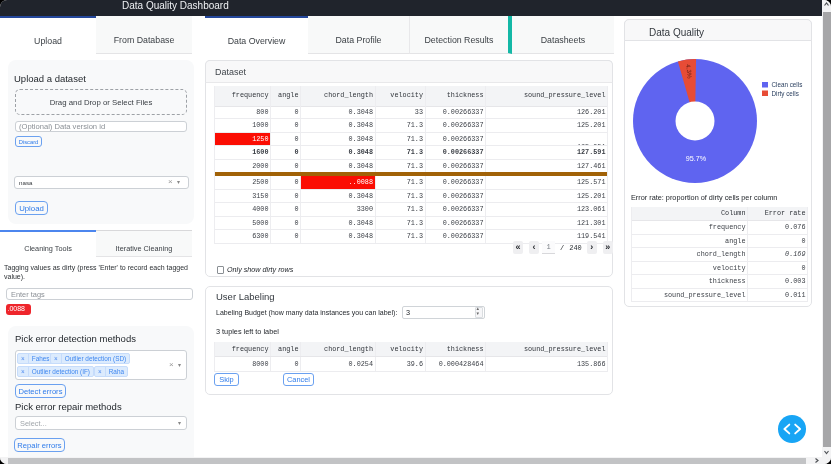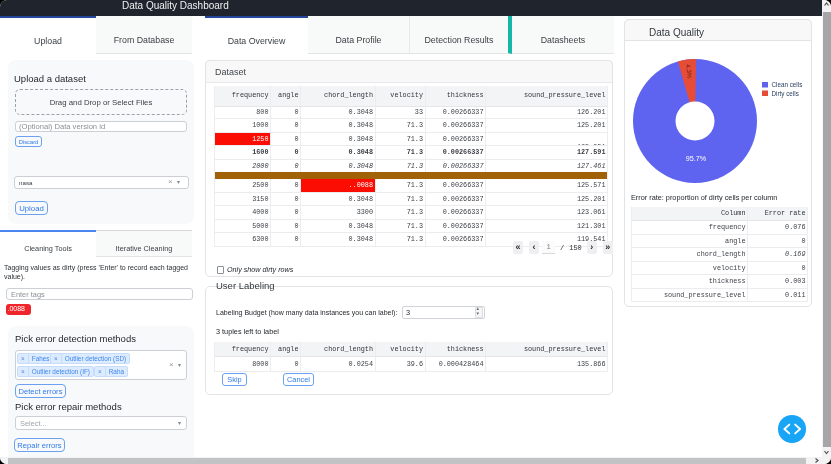--- a/index.html
+++ b/index.html
@@ -105,21 +105,21 @@
         <div class="c" style="width:121px;margin-top:8px;">125.951</div>
       </div>
   <div class="row" style="height:12.5px;line-height:12.5px;border-bottom:1px solid #ececef;font-weight:bold;">
         <div class="c" style="width:56px;">1600</div>
         <div class="c" style="width:30px;">0</div>
         <div class="c" style="width:74.5px;">0.3048</div>
         <div class="c" style="width:50px;">71.3</div>
         <div class="c" style="width:60.5px;">0.00266337</div>
         <div class="c" style="width:121px;">127.591</div>
       </div>
-  <div class="row" style="height:12.5px;line-height:12.5px;border-bottom:7px solid #a16207;font-style:italic;">
+  <div class="row" style="height:12.5px;line-height:12.5px;border-bottom:4px solid #a16207;">
         <div class="c" style="width:56px;">2000</div>
         <div class="c" style="width:30px;">0</div>
         <div class="c" style="width:74.5px;">0.3048</div>
         <div class="c" style="width:50px;">71.3</div>
         <div class="c" style="width:60.5px;">0.00266337</div>
         <div class="c" style="width:121px;">127.461</div>
       </div>
   <div class="row" style="height:12.5px;line-height:12.5px;border-bottom:1px solid #ececef;">
         <div class="c" style="width:56px;">2500</div>
         <div class="c" style="width:30px;">0</div>
@@ -164,32 +164,32 @@
 
 <div class="abs mono" style="left:513px;top:241px;height:13px;display:flex;align-items:center;gap:0;font-size:7px;color:#2a2e33;">
   <div class="pbtn">«</div>
       <div style="width:6px"></div>
       <div class="pbtn">‹</div>
       <div style="width:3px"></div>
   <div style="width:13px;height:13px;box-sizing:border-box;background:#fbfbfc;border-bottom:1px solid #d8d8db;text-align:center;line-height:13px;color:#7a7f85;">1</div>
   <div style="width:5px"></div>
       <div>/</div>
       <div style="width:5px"></div>
-      <div>150</div>
+      <div>240</div>
       <div style="width:5px"></div>
   <div class="pbtn">›</div>
       <div style="width:6px"></div>
       <div class="pbtn">»</div>
 </div>
 
 <div class="abs" style="left:216.5px;top:266px;width:7.5px;height:7.5px;box-sizing:border-box;border:1px solid #8a8f94;border-radius:1px;background:#fff;"></div>
 <div class="abs" style="left:227px;top:265.5px;font-size:7.2px;line-height:8.5px;color:#24282d;font-style:italic;">Only show dirty rows</div>
 
 <div class="card" style="left:205px;top:286px;width:408px;height:109px;"></div>
-<div class="abs" style="left:216px;top:280px;font-size:9.5px;color:#33383e;">User Labeling</div>
+<div class="abs" style="left:216px;top:291px;font-size:9.5px;color:#33383e;">User Labeling</div>
 <div class="abs" style="left:216px;top:308.5px;font-size:7px;color:#24282d;">Labeling Budget (how many data instances you can label):</div>
 <div class="abs" style="left:402px;top:306px;width:83px;height:13px;box-sizing:border-box;background:#fff;border:1px solid #d0d4d8;border-radius:2px;font-size:7.3px;line-height:12px;padding-left:3px;color:#24282d;">3</div>
 <div class="abs" style="left:475px;top:307px;width:8px;height:11px;box-sizing:border-box;background:#f6f6f8;border:1px solid #dadde0;border-radius:1px;"></div>
 <div class="abs" style="left:476.5px;top:306px;font-size:5px;color:#666;line-height:5px;">▴<br>▾</div>
 <div class="abs" style="left:216px;top:326.5px;font-size:7.3px;color:#24282d;">3 tuples left to label</div>
 
 <div class="abs mono" style="left:214px;top:342px;width:392px;font-size:6.8px;color:#3a3e45;border-left:1px solid #ededf0;border-right:1px solid #ededf0;">
   <div class="row" style="height:14px;background:#f3f4f6;border-bottom:1px solid #e6e6e9;line-height:14px;color:#30343a;">
     <div class="c" style="width:56px;">frequency</div>
         <div class="c" style="width:30px;">angle</div>
@@ -200,21 +200,21 @@
   </div>
   <div class="row" style="height:14px;border-bottom:1px solid #ececef;line-height:14px;">
     <div class="c" style="width:56px;">8000</div>
         <div class="c" style="width:30px;">0</div>
         <div class="c" style="width:74.5px;">0.0254</div>
         <div class="c" style="width:50px;">39.6</div>
         <div class="c" style="width:60.5px;text-align:right;">0.000428464</div>
         <div class="c" style="width:121px;">135.866</div>
   </div>
 </div>
-<div class="btn" style="left:222px;top:373px;width:25px;height:13px;font-size:7.4px;line-height:12px;">Skip</div>
+<div class="btn" style="left:214px;top:373px;width:25px;height:13px;font-size:7.4px;line-height:12px;">Skip</div>
 <div class="btn" style="left:283px;top:373px;width:31px;height:13px;font-size:7.4px;line-height:12px;">Cancel</div>
 
 <div class="card" style="left:624px;top:19px;width:188px;height:288px;"></div>
 <div class="abs" style="left:624px;top:19px;width:188px;height:22px;box-sizing:border-box;background:#f8f8f9;border:1px solid #e2e3e6;border-radius:5px 5px 0 0;"></div>
 <div class="abs" style="left:631px;top:26.5px;font-size:10px;color:#33383e;padding-left:18px;">Data Quality</div>
 
 <svg class="abs" style="left:624px;top:45px;" width="188" height="145" viewBox="624 45 188 145">
   <circle cx="695" cy="121" r="62" fill="#5f64f0"></circle>
   <path d="M 695 121 L 677.91 61.40 A 62 62 0 0 1 696.08 59.01 Z" fill="#e74c36"></path>
   <circle cx="695" cy="121" r="19.5" fill="#ffffff"></circle>

